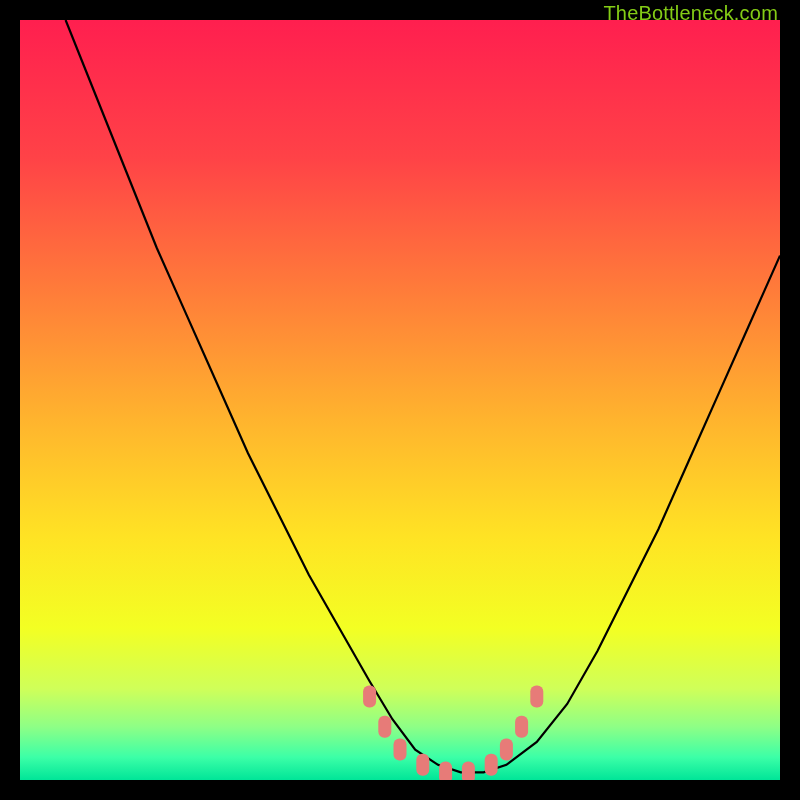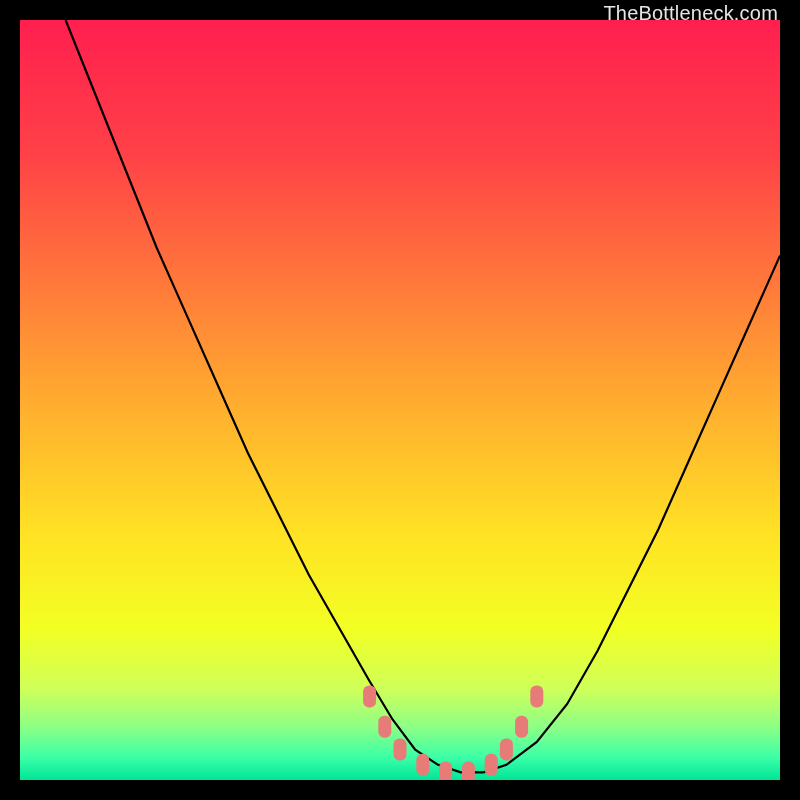--- a/index.html
+++ b/index.html
@@ -39,21 +39,21 @@
     left: 0;
     top: 0;
     width: 100%;
     height: 100%;
   }
   .watermark {
     position: absolute;
     top: 2px;
     right: 22px;
     font-size: 20px;
-    color: #e5e5e5;
+    color: #84cc16;
     font-weight: 500;
     letter-spacing: 0.2px;
   }
 </style>
 </head>
 <body>
 
 <div class="frame">
 
   <div class="plot-area">

